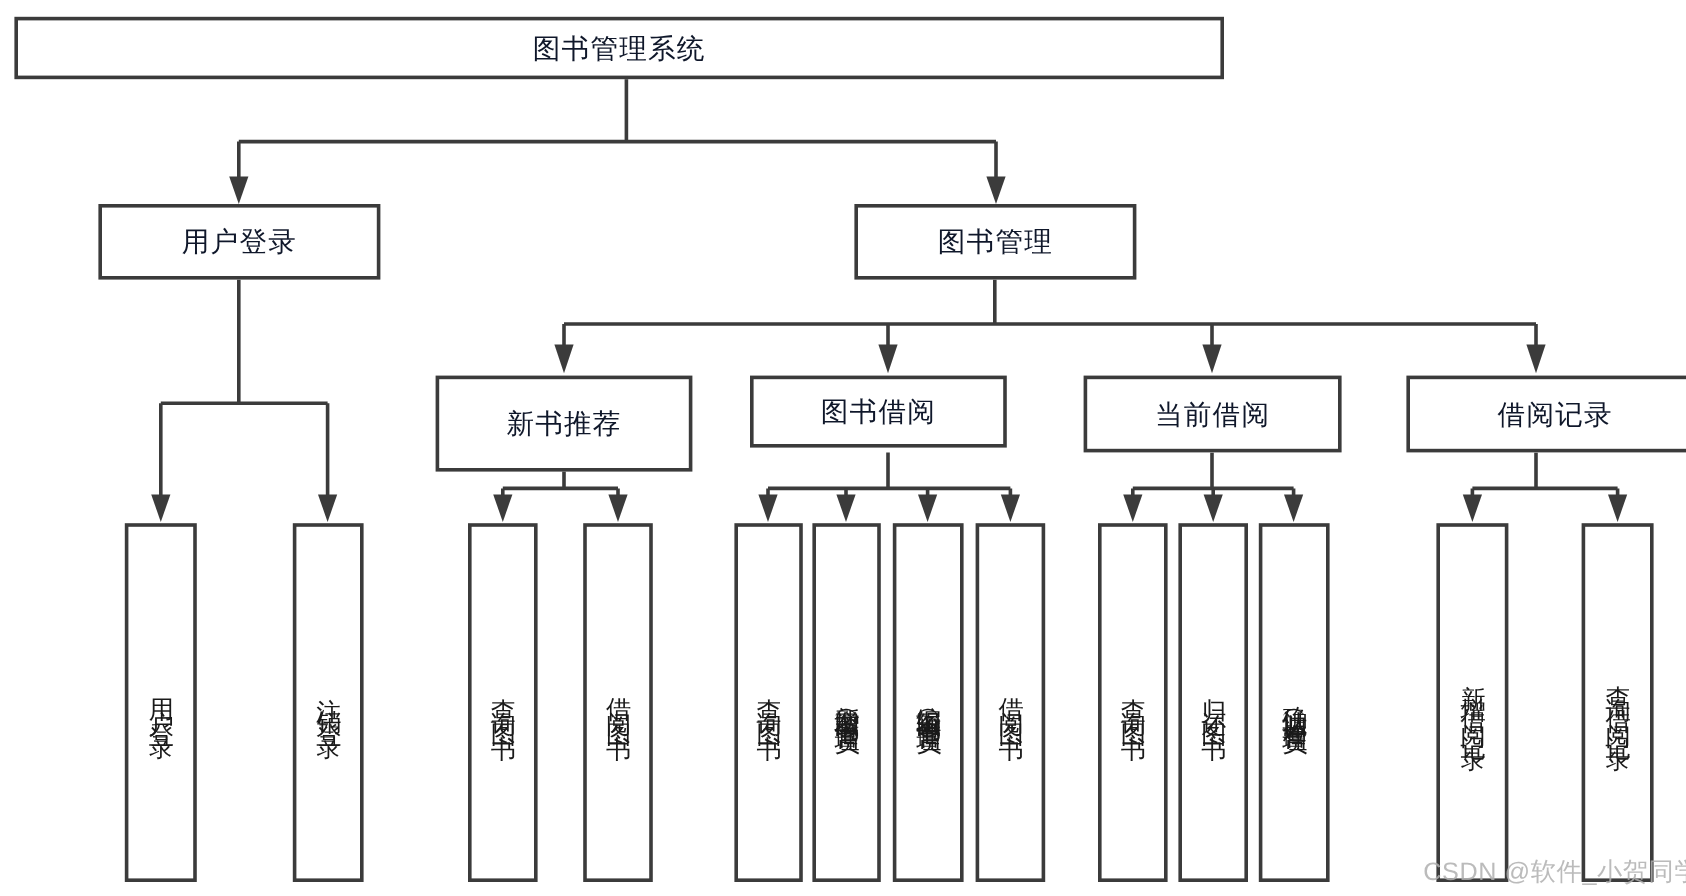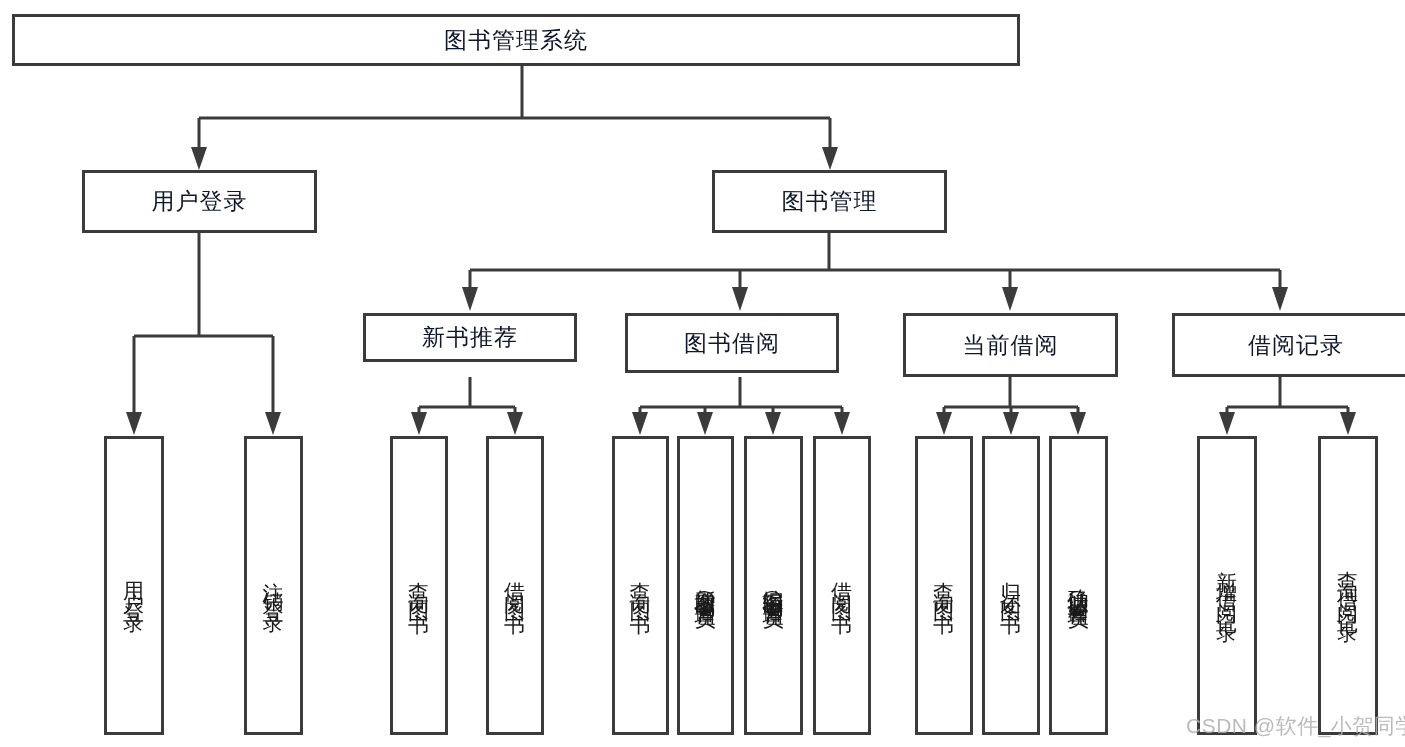--- a/index.html
+++ b/index.html
@@ -115,21 +115,21 @@
     <span>图书管理系统</span>
   </div>
 
   <div class="box h" style="left:82px; top:170px; width:235px; height:63px;">
     <span>用户登录</span>
   </div>
   <div class="box h" style="left:712px; top:170px; width:235px; height:63px;">
     <span>图书管理</span>
   </div>
 
-  <div class="box h" style="left:363px; top:313px; width:214px; height:49px;">
+  <div class="box h" style="left:363px; top:313px; width:214px; height:80px;">
     <span>新书推荐</span>
   </div>
   <div class="box h" style="left:625px; top:313px; width:214px; height:60px;">
     <span>图书借阅</span>
   </div>
   <div class="box h" style="left:903px; top:313px; width:215px; height:64px;">
     <span>当前借阅</span>
   </div>
   <div class="box h" style="left:1172px; top:313px; width:248px; height:64px;">
     <span>借阅记录</span>

